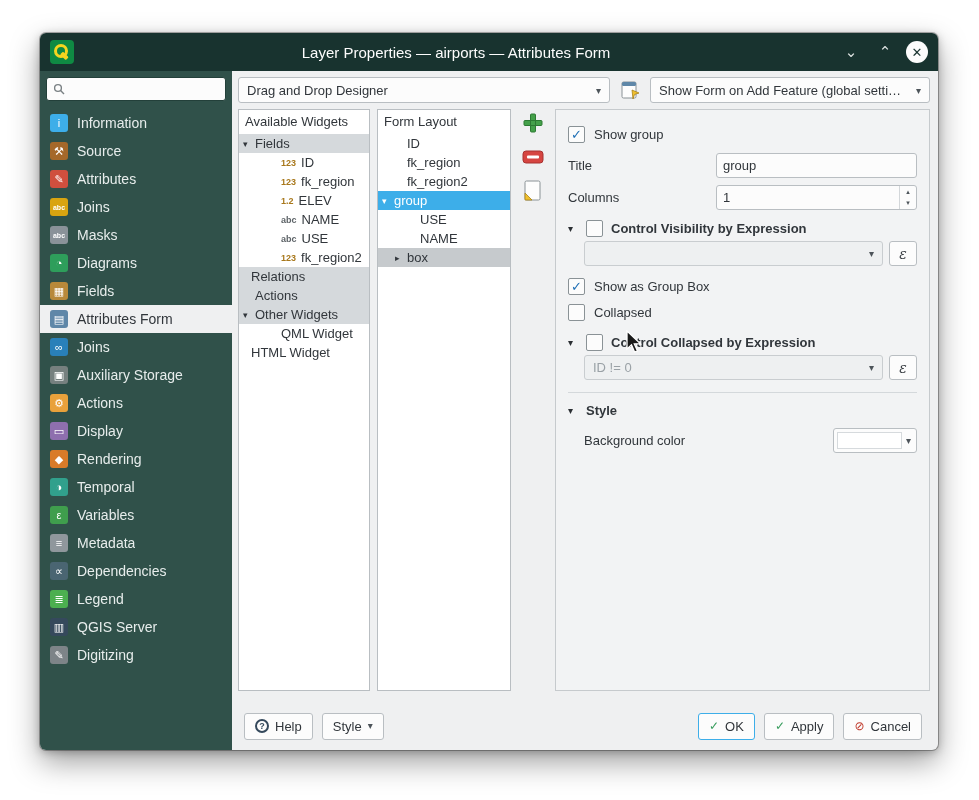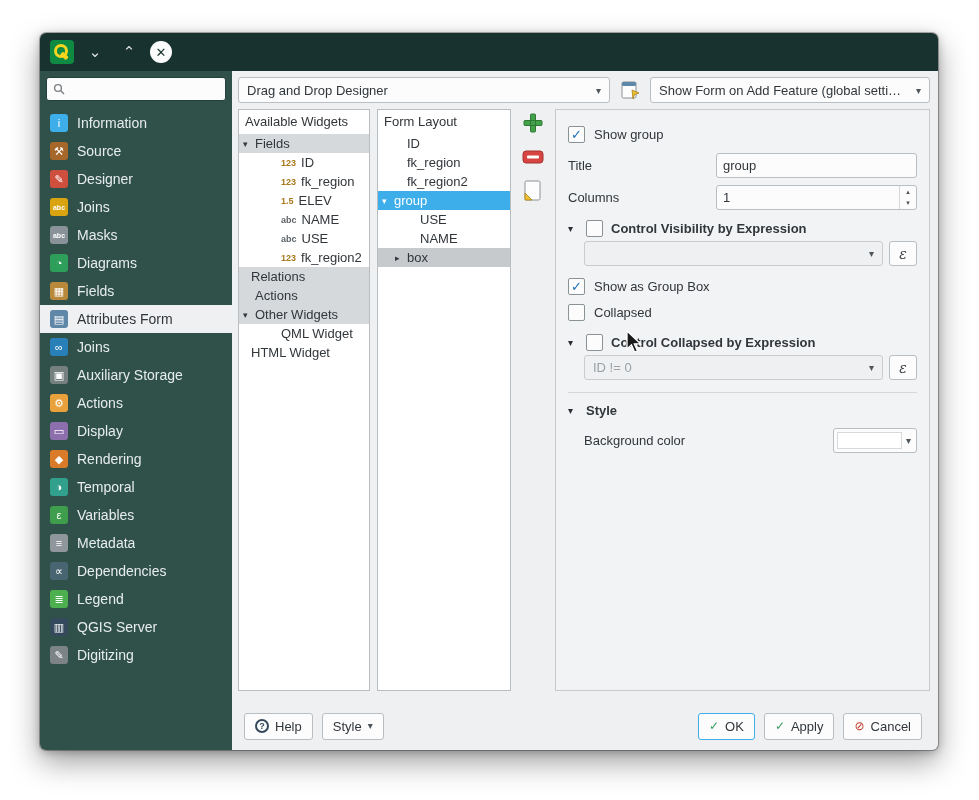--- a/index.html
+++ b/index.html
@@ -118,20 +118,21 @@
 <div class="dialog">
 
   <div class="titlebar">
     <span style="display:flex">
       <svg width="24" height="24" viewBox="0 0 24 24">
         <rect width="24" height="24" rx="4" fill="#0f8a43"></rect>
         <circle cx="11" cy="11" r="5.5" fill="none" stroke="#f6d51f" stroke-width="3"></circle>
         <rect x="12" y="12" width="8" height="4.2" rx="1" transform="rotate(45 13 13)" fill="#f6d51f"></rect>
       </svg>
     </span>
+    <span class="title">Layer Properties — airports — Attributes Form</span>
     <span class="tb-ctl">⌄</span>
     <span class="tb-ctl">⌃</span>
     <span class="tb-ctl tb-close">✕</span>
   </div>
 
   <div class="dlg-body">
 
     <div class="sidebar">
       <div class="search">
         <span style="display:flex">
@@ -146,21 +147,21 @@
           <div class="sb-item">
             <span class="sb-ico" style="background: rgb(61, 174, 233);">i</span>
             <span class="sb-lbl">Information</span>
           </div>
           <div class="sb-item">
             <span class="sb-ico" style="background: rgb(165, 104, 42);">⚒</span>
             <span class="sb-lbl">Source</span>
           </div>
           <div class="sb-item">
             <span class="sb-ico" style="background: rgb(207, 79, 62);">✎</span>
-            <span class="sb-lbl">Designer</span>
+            <span class="sb-lbl">Attributes</span>
           </div>
           <div class="sb-item">
             <span class="sb-ico txt" style="background: rgb(217, 164, 16);">abc</span>
             <span class="sb-lbl">Joins</span>
           </div>
           <div class="sb-item">
             <span class="sb-ico txt" style="background: rgb(138, 146, 153);">abc</span>
             <span class="sb-lbl">Masks</span>
           </div>
           <div class="sb-item">
@@ -262,21 +263,21 @@
                 <span class="badge">123</span>
                 <span>ID</span>
               </div>
               <div class="trow" style="padding-left: 30px;">
                 <span class="tarrow"></span>
                 <span class="badge">123</span>
                 <span>fk_region</span>
               </div>
               <div class="trow" style="padding-left: 30px;">
                 <span class="tarrow"></span>
-                <span class="badge">1.5</span>
+                <span class="badge">1.2</span>
                 <span>ELEV</span>
               </div>
               <div class="trow" style="padding-left: 30px;">
                 <span class="tarrow"></span>
                 <span class="badge abc">abc</span>
                 <span>NAME</span>
               </div>
               <div class="trow" style="padding-left: 30px;">
                 <span class="tarrow"></span>
                 <span class="badge abc">abc</span>

